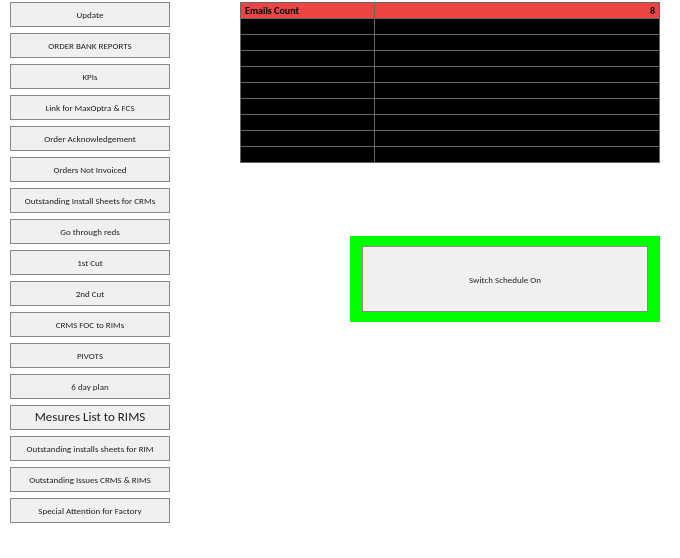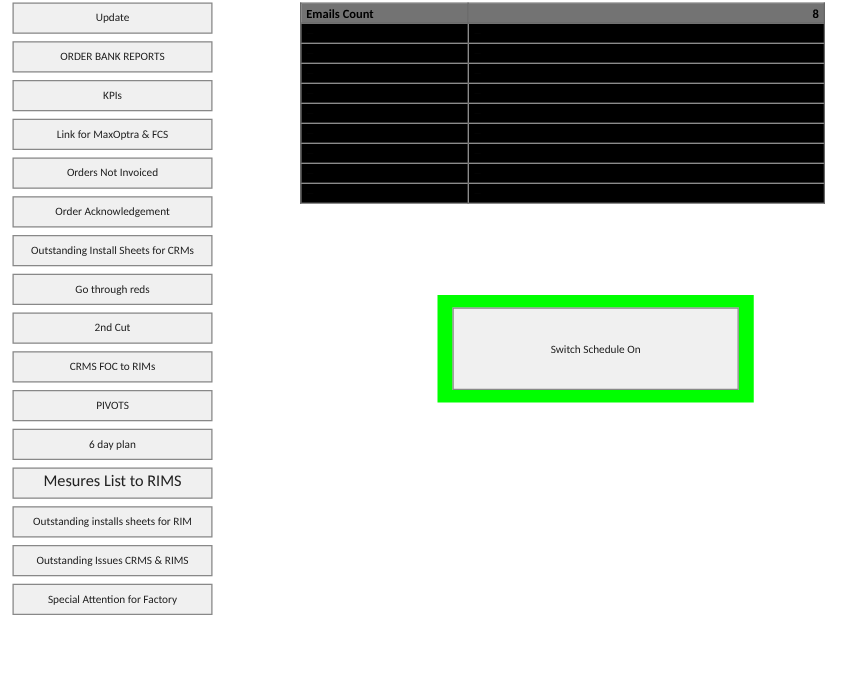--- a/index.html
+++ b/index.html
@@ -50,42 +50,42 @@
     width: 420px;
     border-collapse: collapse;
     font-size: 10px;
   }
   .emails-table th, .emails-table td {
     border: 1px solid #666;
     height: 16px;
     padding: 0 4px;
   }
   .emails-header-row th {
-    background: #737373;
+    background: #ef4444;
     font-weight: bold;
     text-align: left;
     color: #000;
   }
   .emails-header-row th.count-cell {
     text-align: right;
   }
   .emails-body td {
     background: #000000;
     color: #080808;
     font-size: 7px;
     overflow: hidden;
     white-space: nowrap;
   }
   .emails-body td.name-col { width: 32%; }
   .emails-body td.email-col { width: 68%; }
   .switch-wrap {
     position: absolute;
     top: 236px;
     left: 170px;
-    width: 253px;
+    width: 310px;
     height: 86px;
     background: #00ff00;
     padding: 10px 12px;
   }
   .switch-btn {
     width: 100%;
     height: 100%;
     background: #f0f0f0;
     border: 1px solid #888;
     display: flex;
@@ -98,24 +98,25 @@
 </style>
 </head>
 <body>
 
 <div class="container">
   <div class="sidebar">
     <div class="sidebar-btn">Update</div>
     <div class="sidebar-btn">ORDER BANK REPORTS</div>
     <div class="sidebar-btn">KPIs</div>
     <div class="sidebar-btn">Link for MaxOptra &amp; FCS</div>
+    <div class="sidebar-btn">Order Acknowledgement</div>
     <div class="sidebar-btn">Orders Not Invoiced</div>
-    <div class="sidebar-btn">Order Acknowledgement</div>
     <div class="sidebar-btn">Outstanding Install Sheets for CRMs</div>
     <div class="sidebar-btn">Go through reds</div>
+    <div class="sidebar-btn">1st Cut</div>
     <div class="sidebar-btn">2nd Cut</div>
     <div class="sidebar-btn">CRMS FOC to RIMs</div>
     <div class="sidebar-btn">PIVOTS</div>
     <div class="sidebar-btn">6 day plan</div>
     <div class="sidebar-btn big">Mesures List to RIMS</div>
     <div class="sidebar-btn">Outstanding installs sheets for RIM</div>
     <div class="sidebar-btn">Outstanding Issues CRMS &amp; RIMS</div>
     <div class="sidebar-btn">Special Attention for Factory</div>
 
   </div>

